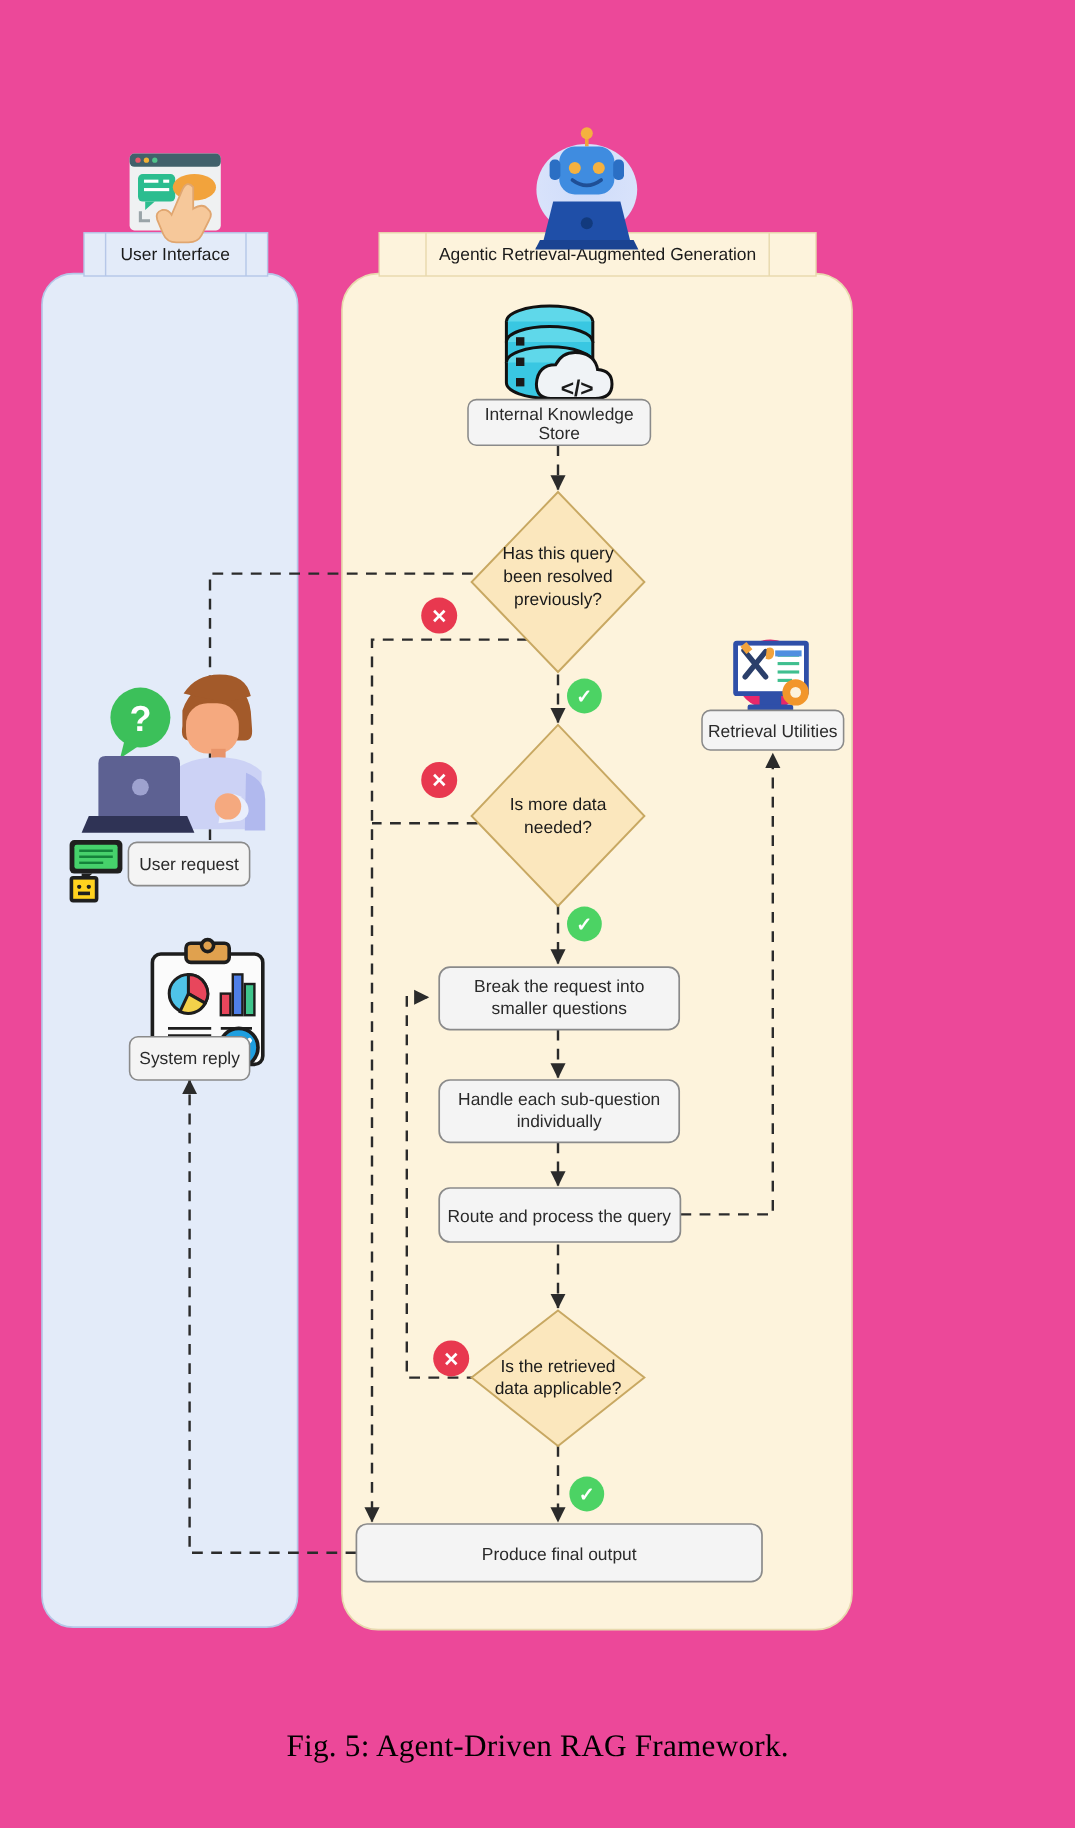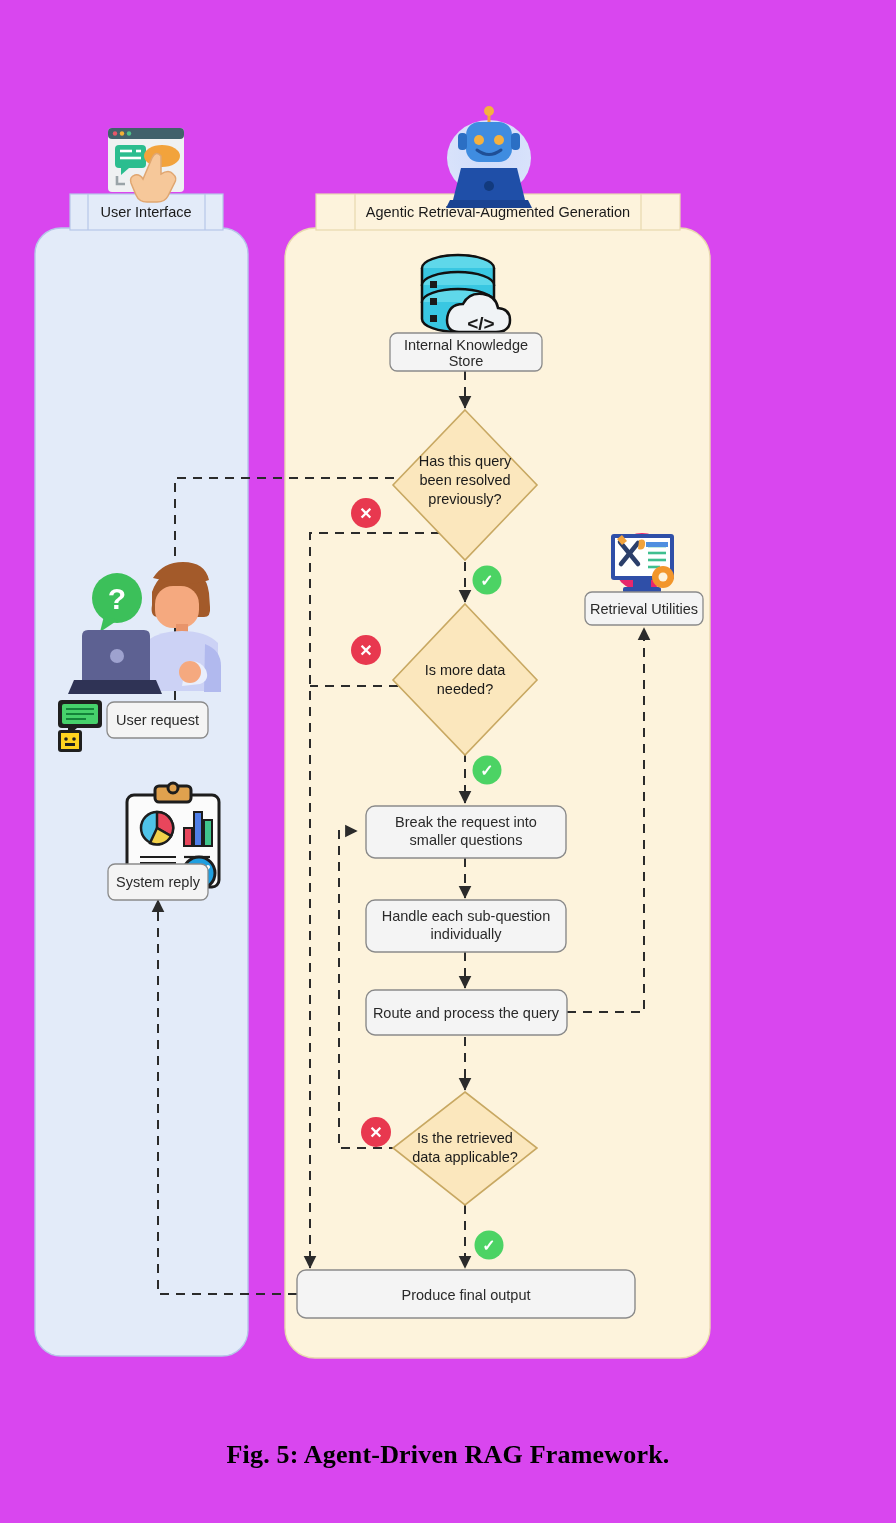--- a/index.html
+++ b/index.html
@@ -1,23 +1,23 @@
 <!DOCTYPE html>
 <html><head>
 <meta charset="utf-8">
 <style>
   html,body{margin:0;padding:0;background:#ffffff;}
   body{width:896px;height:1523px;font-family:"Liberation Sans",sans-serif;overflow:hidden;}
-  #stage{position:relative;width:896px;height:1523px;background:#d946ef;}
+  #stage{position:relative;width:896px;height:1523px;background:#ec4899;}
   svg#diagram{position:absolute;left:0;top:0;width:896px;height:1523px;}
   .node-label{font-family:"Liberation Sans",sans-serif;font-size:14.5px;fill:#2a2a2a;}
   .diamond-label{font-family:"Liberation Sans",sans-serif;font-size:14.5px;fill:#1a1a1a;}
   .pool-title{font-family:"Liberation Sans",sans-serif;font-size:14.5px;fill:#1a1a1a;}
   .caption{position:absolute;left:0;top:1440px;width:896px;text-align:center;
-           font-family:"Liberation Serif",serif;font-size:26px;color:#000;letter-spacing:.2px;font-weight:bold;}
+           font-family:"Liberation Serif",serif;font-size:26px;color:#000;letter-spacing:.2px;}
 </style>
 </head>
 <body>
 
 <div id="stage">
 
 <svg id="diagram" viewBox="0 0 896 1523">
   <defs>
     <marker id="arrow" viewBox="0 0 10 10" refX="8.5" refY="5" markerWidth="7" markerHeight="7" orient="auto-start-reverse">
       <path d="M0,0.5 L9,5 L0,9.5 z" fill="#2b2b2b"></path>

